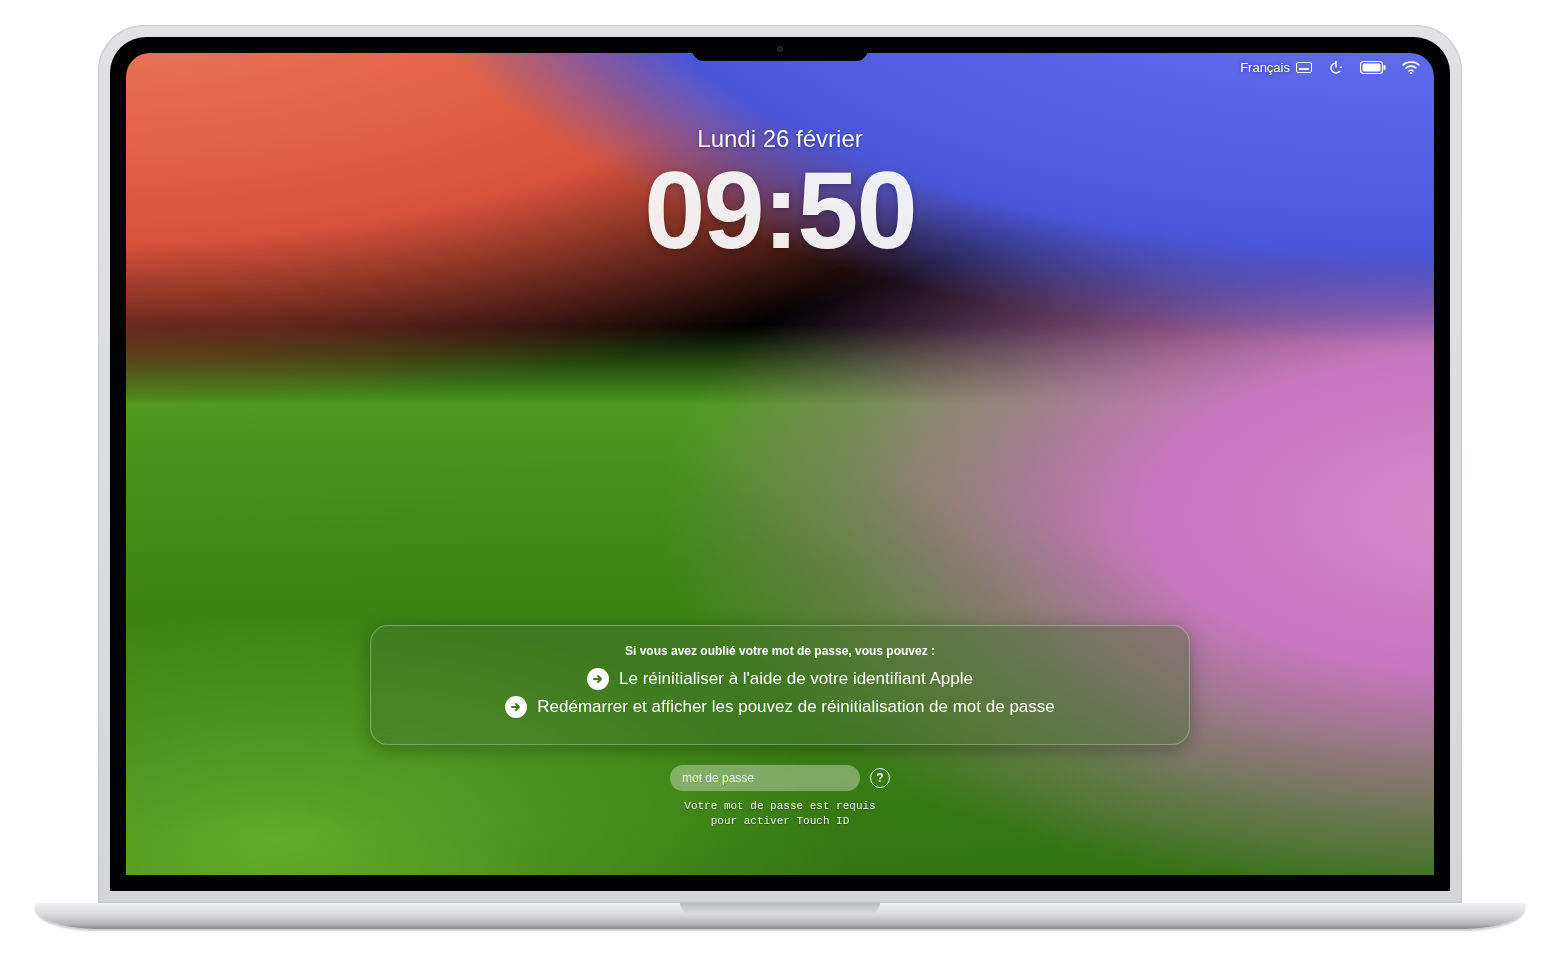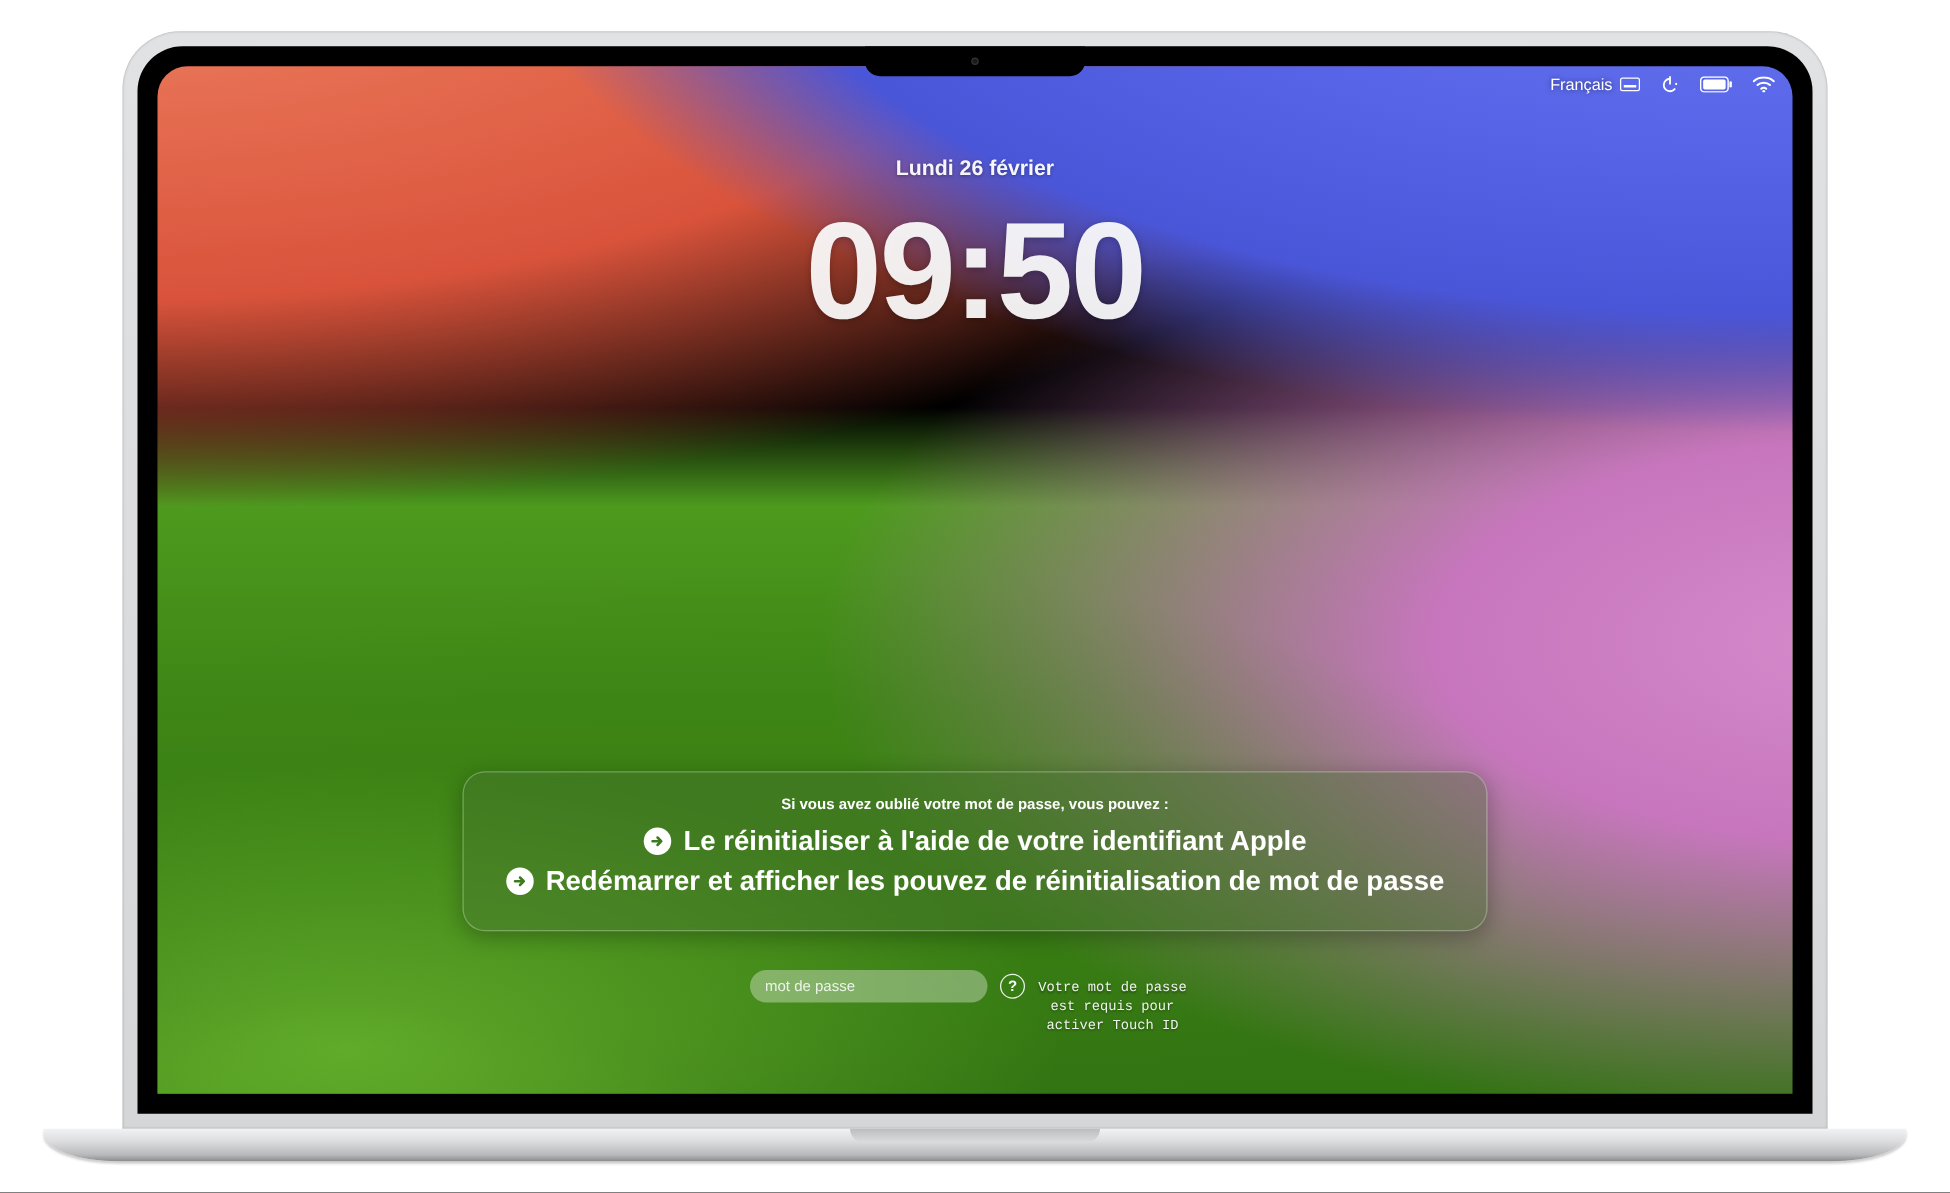--- a/index.html
+++ b/index.html
@@ -124,24 +124,24 @@
     .icon-svg { display:block; }
 
     
     .clock-area {
       position: absolute; top: 72px; left: 0; right: 0;
       text-align: center;
       color: #fff;
       z-index: 15;
     }
     .clock-date {
-      font-size: 17px;
-      font-weight: 700;
+      font-size: 24px;
+      font-weight: 400;
       text-shadow: 0 1px 3px rgba(0,0,0,.35);
-      margin-bottom: 17px;
+      margin-bottom: 2px;
       color: rgba(255,255,255,0.95);
     }
     .clock-time {
       font-size: 110px;
       font-weight: 700;
       letter-spacing: -2px;
       line-height: 1;
       color: rgba(255,255,255,0.92);
       text-shadow: 0 2px 6px rgba(0,0,0,.25);
     }
@@ -160,35 +160,35 @@
       color: #fff;
       text-align: center;
       box-shadow: 0 4px 18px rgba(0,0,0,0.28);
       z-index: 15;
     }
     .recovery-title {
       font-size: 12px; font-weight: 600; margin-bottom: 10px;
     }
     .recovery-option {
       display: flex; align-items: center; justify-content: center; gap: 10px;
-      font-size: 22px; font-weight: 700; margin: 6px 0;
+      font-size: 17px; font-weight: 400; margin: 6px 0;
       cursor: pointer;
     }
     .arrow-circle {
       width: 22px; height: 22px; border-radius: 50%;
       background: #fff; color: #3e7a1e;
       display: inline-flex; align-items: center; justify-content: center;
       font-weight: 900; flex-shrink: 0;
     }
 
     
     .password-area {
       position: absolute; left: 50%; transform: translateX(-50%);
       bottom: 46px;
-      display: flex; align-items: flex-start;
+      display: flex; flex-direction: column; align-items: center;
       z-index: 15;
       width: 360px;
       margin-top: 10px;
     }
     .pw-row { display: flex; align-items: center; gap: 10px; }
     .pw-input {
       width: 190px; height: 26px;
       border-radius: 13px;
       border: none;
       background: rgba(255,255,255,0.34);

